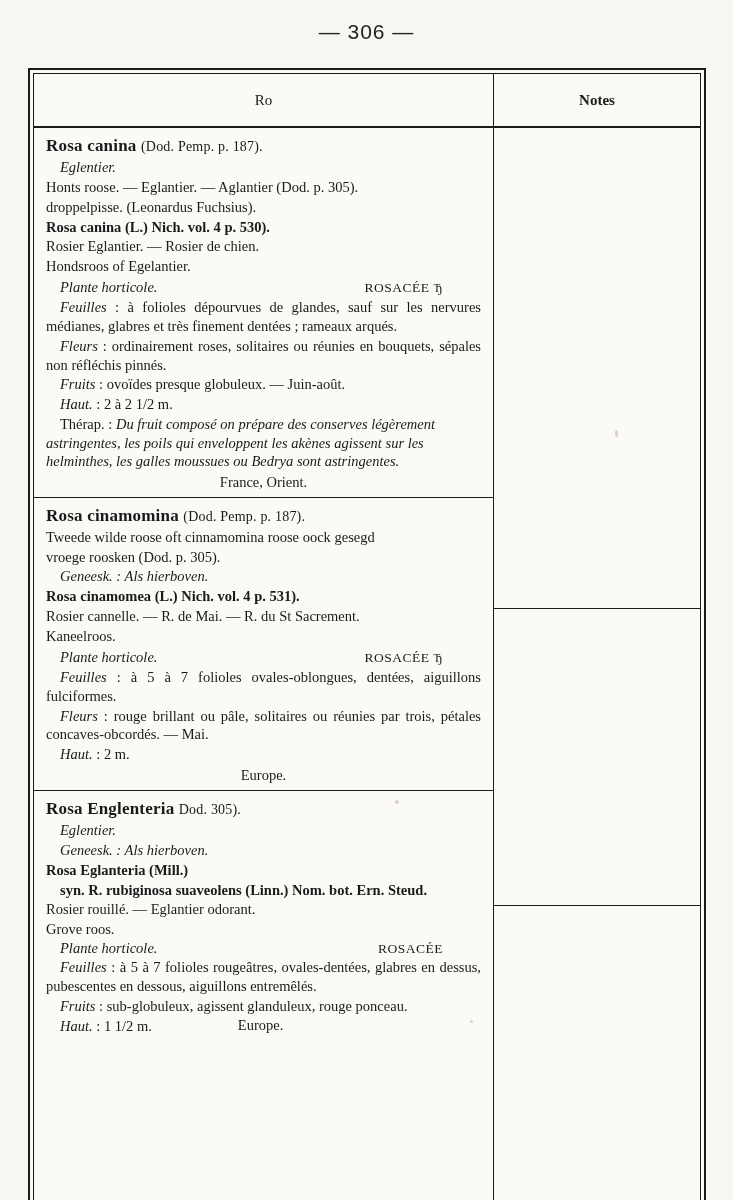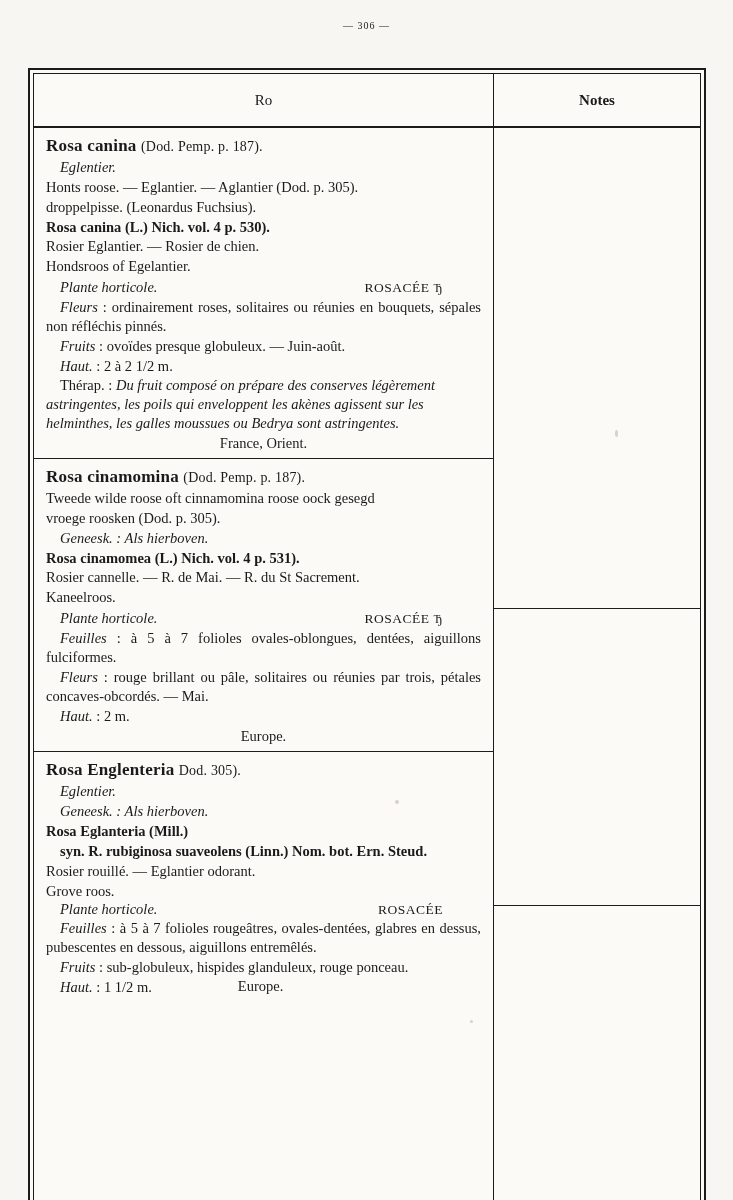--- a/index.html
+++ b/index.html
@@ -16,24 +16,24 @@
     overflow: hidden;
   }
   .page {
     width: 733px;
     height: 1200px;
     position: relative;
     background: #f7f6f2;
   }
   .page-number {
     text-align: center;
-    font-size: 10px;
+    font-size: 21px;
     letter-spacing: 1px;
     padding-top: 20px;
-    font-family: Liberation Serif, serif;
+    font-family: Liberation Sans, sans-serif;
     color: #222;
   }
   .table-frame {
     position: absolute;
     left: 28px;
     top: 68px;
     width: 678px;
     height: 1192px;
     border: 2px solid #1b1b1b;
     box-sizing: border-box;
@@ -209,20 +209,21 @@
             <div class="ln bold">Rosa canina (L.) Nich. vol. 4 p. 530).</div>
             <div class="ln">Rosier Eglantier. — Rosier de chien.</div>
             <div class="ln">Hondsroos of Egelantier.</div>
             <div class="rosacee-line">
               <span class="left">Plante horticole.</span>
               <span class="right">
                 <span>ROSACÉE</span>
                 <span class="symb">ђ</span>
               </span>
             </div>
+            <div class="ln ind"><span class="ital">Feuilles</span><span> : à folioles dépourvues de glandes, sauf sur les nervures médianes, glabres et très finement dentées ;  rameaux arqués.</span></div>
             <div class="ln ind"><span class="ital">Fleurs</span><span> : ordinairement roses, solitaires ou réunies en bouquets, sépales non réfléchis pinnés.</span></div>
             <div class="ln ind"><span class="ital">Fruits</span><span> : ovoïdes presque globuleux. — Juin-août.</span></div>
             <div class="ln ind"><span class="ital">Haut.</span><span> : 2 à 2 1/2 m.</span></div>
             <div class="therap"><span class="lab">Thérap. :</span><span> Du fruit composé on prépare des conserves légèrement astringentes, les poils qui enveloppent les akènes agissent sur les helminthes, les galles moussues ou Bedrya sont astringentes.</span></div>
             <div class="centered">France, Orient.</div>
           </div>
 
           <div class="entry">
             <div class="sci-head">
               <span>Rosa cinamomina</span>
@@ -258,21 +259,21 @@
             <div class="ln ind bold">syn. R. rubiginosa suaveolens (Linn.) Nom. bot. Ern. Steud.</div>
             <div class="ln">Rosier rouillé. — Eglantier odorant.</div>
             <div class="ln">Grove roos.</div>
             <div class="rosacee-line">
               <span class="left">Plante horticole.</span>
               <span class="right">
                 <span>ROSACÉE</span>
               </span>
             </div>
             <div class="ln ind"><span class="ital">Feuilles</span><span> : à 5 à 7 folioles rougeâtres, ovales-dentées, glabres en dessus, pubescentes en dessous, aiguillons entremêlés.</span></div>
-            <div class="ln ind"><span class="ital">Fruits</span><span> : sub-globuleux, hispides glanduleux, rouge ponceau.</span></div>
+            <div class="ln ind"><span class="ital">Fruits</span><span> : sub-globuleux, agissent glanduleux, rouge ponceau.</span></div>
             <div class="country-inline">
               <span class="ln ind"><span class="ital">Haut.</span><span> : 1 1/2 m.</span></span>
               <span class="c">Europe.</span>
             </div>
           </div>
 
         </div>
 
         <div class="col-notes">
           <div class="notes-cell" style="height:480px"></div>

